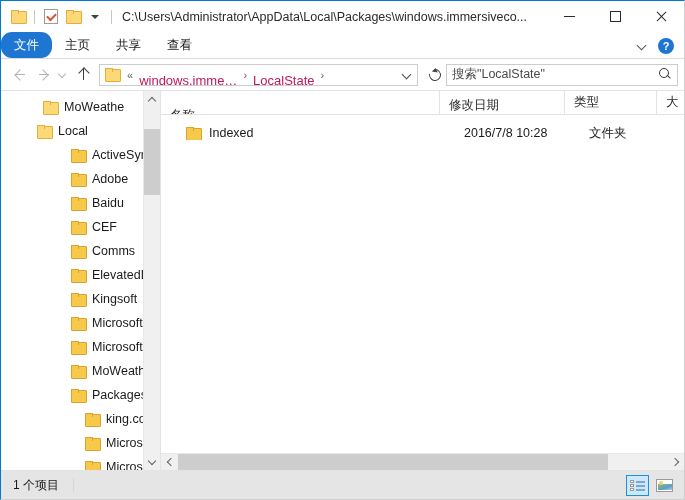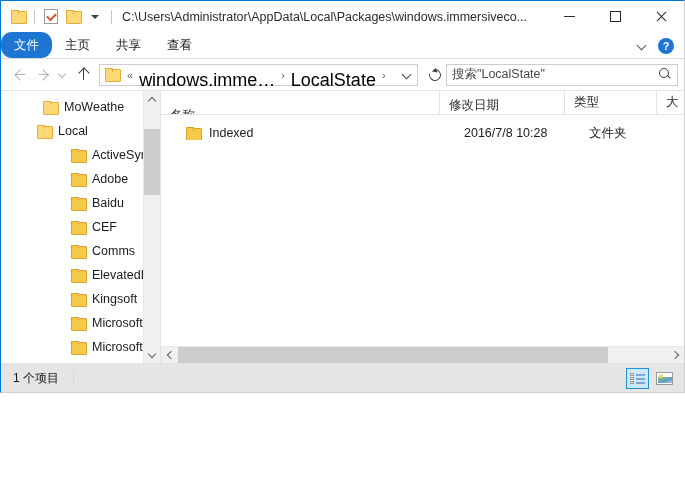--- a/index.html
+++ b/index.html
@@ -6,21 +6,21 @@
   html, body {
     width: 685px; height: 500px;
     background: #ffffff;
     font-family: "Liberation Sans", "DejaVu Sans", sans-serif;
     overflow: hidden;
   }
 
   
   #window {
     position: relative;
-    width: 685px; height: 393px;
+    width: 685px; height: 500px;
     background: #ffffff;
     border-left: 1px solid #0078d7;
     border-right: 1px solid #cfcfcf;
     border-bottom: 1px solid #cfcfcf;
     border-top: 1px solid #0078d7;
     display: flex; flex-direction: column;
   }
 
   
   #titlebar {
@@ -173,21 +173,21 @@
     width: 1.5px; height: 11px; background: #3d3d3d;
   }
   #breadcrumb {
     flex: 1; height: 22px;
     border: 1px solid #cccccc; background: #ffffff;
     display: flex; align-items: center; padding: 0 2px 0 4px;
     margin-left: 4px; margin-right: 6px;
     min-width: 0;
   }
   .bc-seg {
-    font-size: 18px; color: #000000; padding: 0 3px;
+    font-size: 13px; color: #be185d; padding: 0 3px;
     white-space: nowrap;
     margin-top: 12px;
   }
   .bc-sep {
     font-size: 11px; color: #5a5a5a; padding: 0 3px;
   }
   .bc-spacer { flex: 1; }
   .bc-drop {
     width: 16px; height: 20px; display: flex; align-items: center; justify-content: center;
   }

